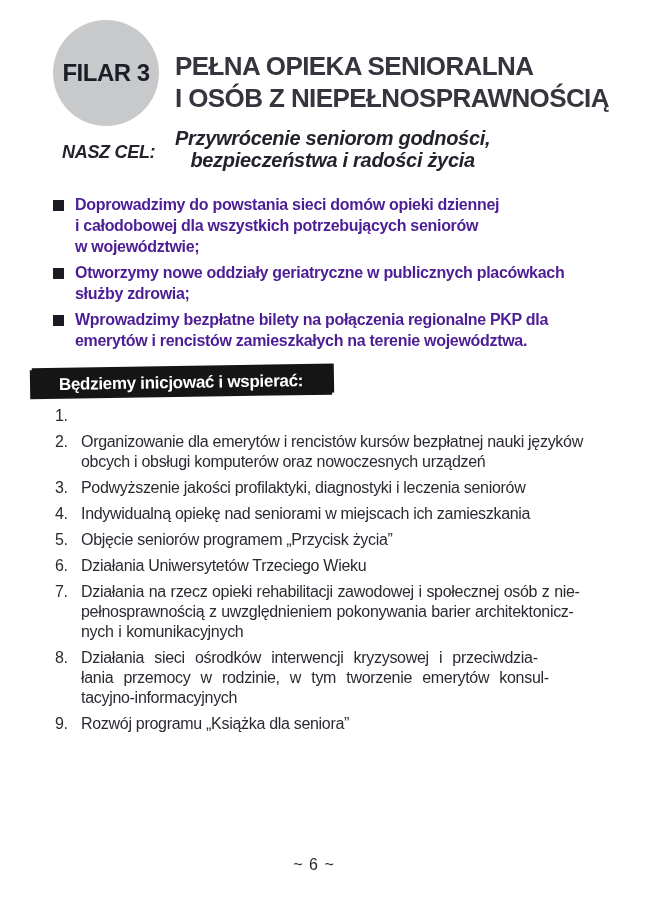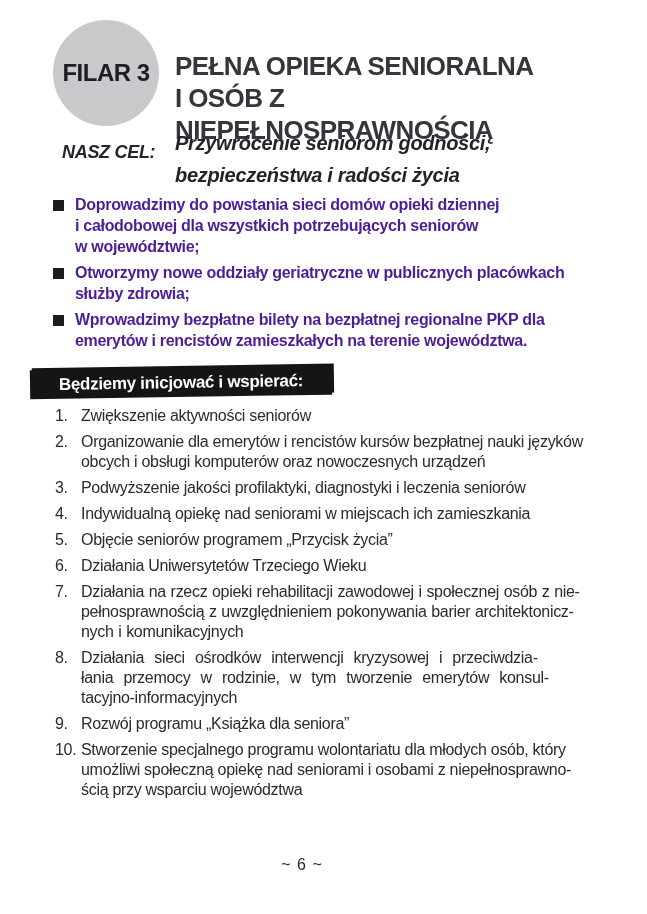--- a/index.html
+++ b/index.html
@@ -4,20 +4,21 @@
 <style>
   html, body { margin: 0; padding: 0; background: #ffffff; }
   .page {
     position: relative;
     width: 604px;
     height: 914px;
     background: #ffffff;
     font-family: "Liberation Sans", "DejaVu Sans", sans-serif;
     color: #2d2d35;
     overflow: hidden;
+    padding-left: 24px;
   }
   
   .pillar-badge {
     position: absolute;
     left: 53px; top: 20px;
     width: 106px; height: 106px;
     border-radius: 50%;
     background: #c8c9cb;
     display: flex; align-items: center; justify-content: center;
   }
@@ -47,26 +48,27 @@
     font-weight: bold;
     font-style: italic;
     letter-spacing: -0.3px;
     color: #23232d;
     white-space: nowrap;
   }
   .goal-text {
     position: absolute;
     left: 175px; top: 127px;
     font-size: 20px;
-    line-height: 32px;
+    line-height: 22px;
     font-weight: bold;
     font-style: italic;
     letter-spacing: -0.3px;
     color: #23232d;
     white-space: pre-line;
+    text-align: center;
   }
   
   .bullet-list {
     position: absolute;
     left: 53px; top: 194px;
     width: 560px;
     list-style: none; margin: 0; padding: 0;
   }
   .bullet-list li {
     display: flex;
@@ -164,33 +166,32 @@
 i całodobowej dla wszystkich potrzebujących seniorów
 w województwie;</span>
     </li>
     <li>
       <span class="bullet-square"></span>
       <span class="bullet-text">Otworzymy nowe oddziały geriatryczne w publicznych placówkach
 służby zdrowia;</span>
     </li>
     <li>
       <span class="bullet-square"></span>
-      <span class="bullet-text">Wprowadzimy bezpłatne bilety na bezpłatnej regionalne PKP dla
+      <span class="bullet-text">Wprowadzimy bezpłatne bilety na połączenia regionalne PKP dla
 emerytów i rencistów zamieszkałych na terenie województwa.</span>
     </li>
   </ul>
 
   <div class="section-banner">
     <span class="section-banner-label">Będziemy inicjować i wspierać:</span>
   </div>
 
   <ol class="numbered-list">
     <li>
       <span class="li-num">1.</span>
-      <span class="li-text">Zwiększenie aktywności seniorów</span>
     </li>
     <li>
       <span class="li-num">2.</span>
       <span class="li-text">Organizowanie dla emerytów i rencistów kursów bezpłatnej nauki języków
 obcych i obsługi komputerów oraz nowoczesnych urządzeń</span>
     </li>
     <li>
       <span class="li-num">3.</span>
       <span class="li-text">Podwyższenie jakości profilaktyki, diagnostyki i leczenia seniorów</span>
     </li>
@@ -215,23 +216,17 @@
     <li>
       <span class="li-num">8.</span>
       <span class="li-text">Działania sieci ośrodków interwencji kryzysowej i przeciwdzia-
 łania przemocy w rodzinie, w tym tworzenie emerytów konsul-
 tacyjno-informacyjnych</span>
     </li>
     <li>
       <span class="li-num">9.</span>
       <span class="li-text">Rozwój programu „Książka dla seniora”</span>
     </li>
-    <li>
-      <span class="li-num">10.</span>
-      <span class="li-text">Stworzenie specjalnego programu wolontariatu dla młodych osób, który
-umożliwi społeczną opiekę nad seniorami i osobami z niepełnosprawno-
-ścią przy wsparciu województwa</span>
-    </li>
   </ol>
 
   <div class="page-number">~ 6 ~</div>
 
 </div>
 
 </body></html>

